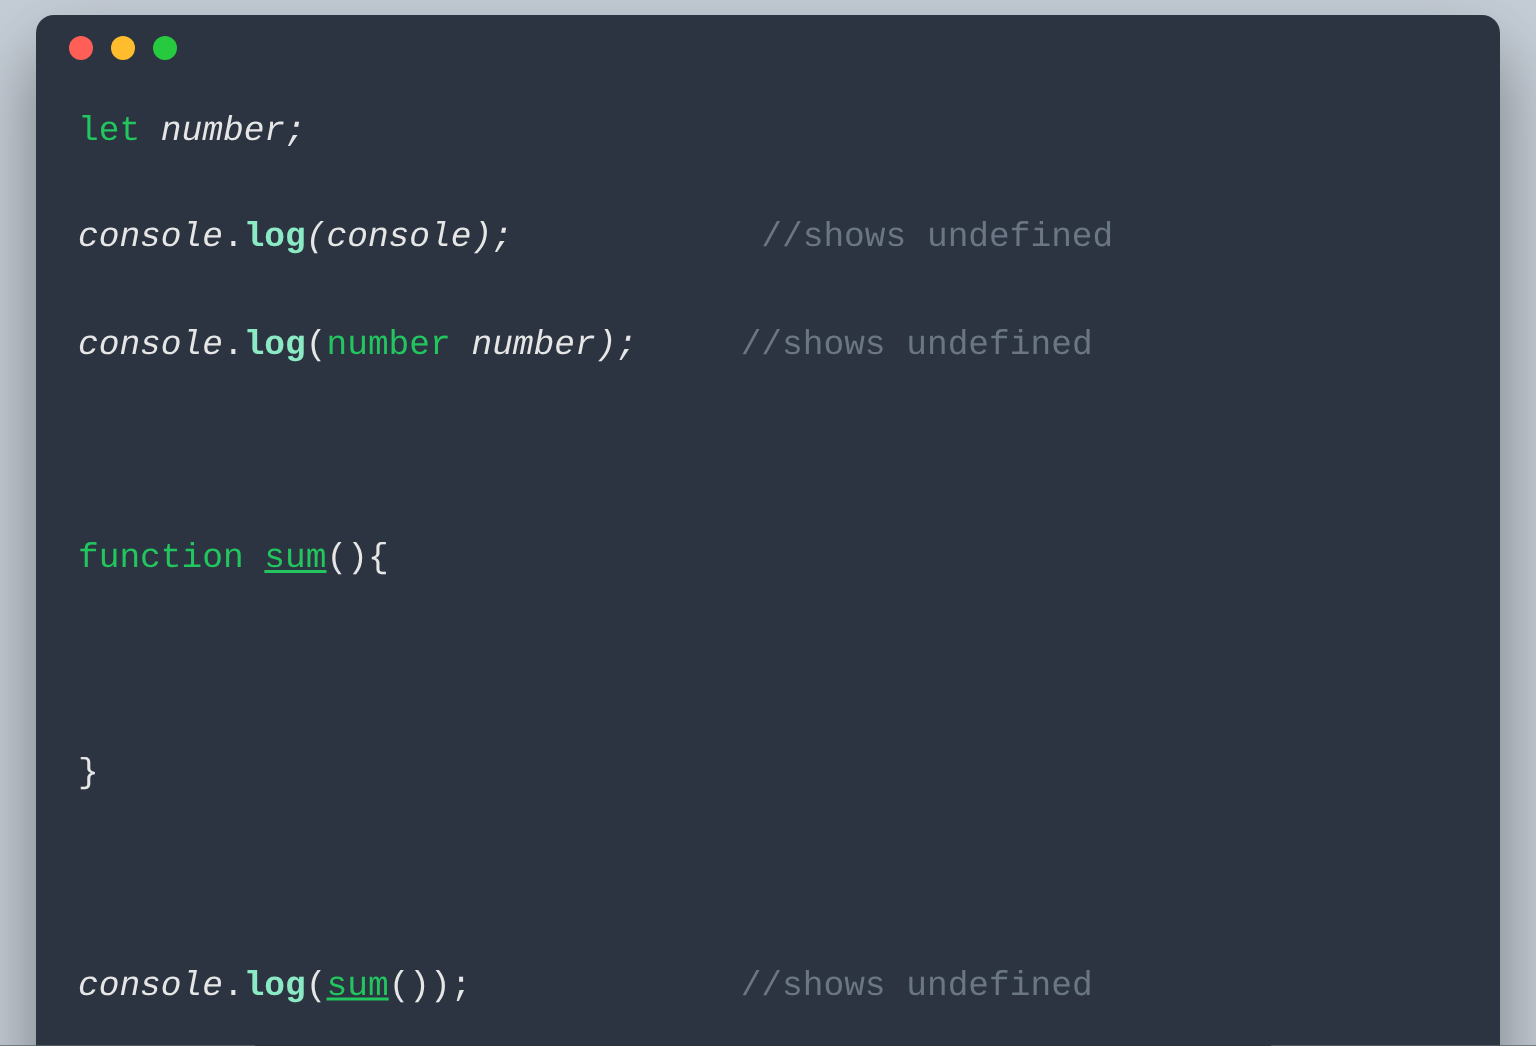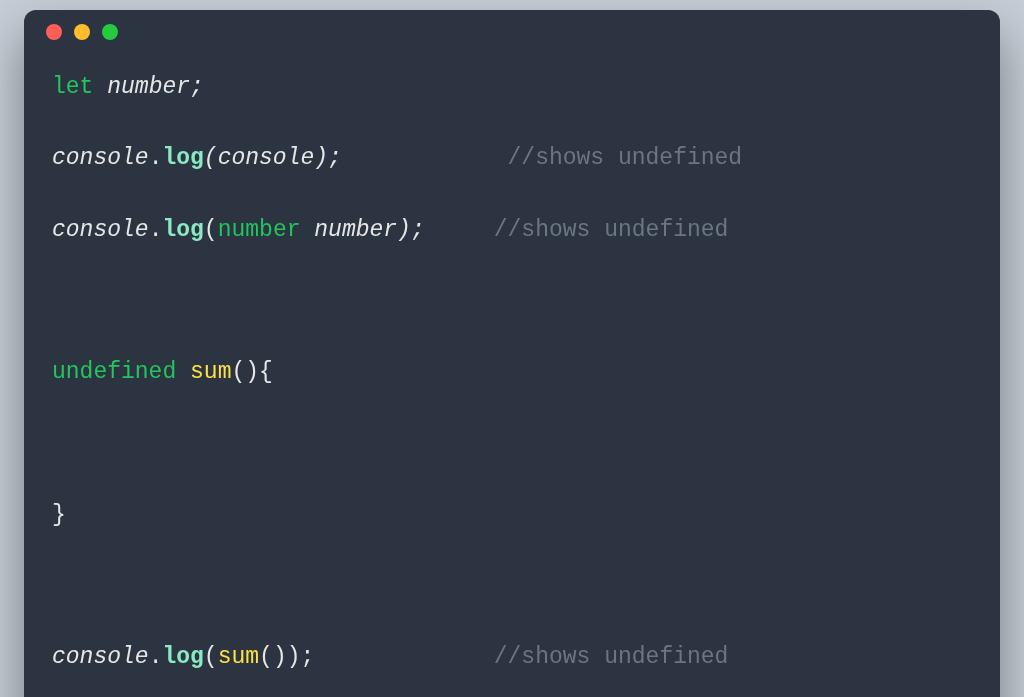--- a/index.html
+++ b/index.html
@@ -42,39 +42,39 @@
     .code {
       padding: 16px 28px 34px 28px;
       font-size: 23px;
       line-height: 1.55;
       color: #e6e6e6;
       white-space: pre;
     }
     .c-keyword { color: #22c55e; }      
     .c-var { color: #e6e6e6; font-style: italic; }          
     .c-func { color: #8be9c4; font-weight: bold; }         
-    .c-funcname { color: #fde047; }
+    .c-funcname { color: #22c55e; text-decoration: underline; }
     .c-punct { color: #e6e6e6; }
     .c-comment { color: #6b7684; margin-top: 44px; }
     .line { display: block; position: relative; }
   </style>
 </head>
 <body>
 
 <div class="window">
   <div class="titlebar">
     <div class="dot dot-red"></div>
     <div class="dot dot-yellow"></div>
     <div class="dot dot-green"></div>
   </div>
   <div class="code" id="code-area"><span class="line"><span class="c-keyword">let </span><span class="c-var">number;</span></span>
 <span class="line"><span class="c-var">console</span><span class="c-punct">.</span><span class="c-func">log</span><span class="c-var">(console);</span><span>            </span><span class="c-comment">//shows undefined</span></span>
 <span class="line"><span class="c-var">console</span><span class="c-punct">.</span><span class="c-func">log</span><span class="c-punct">(</span><span class="c-keyword">number</span><span class="c-var"> number);</span><span>     </span><span class="c-comment">//shows undefined</span></span>
 <span class="line"><span class="c-var"> </span></span>
-<span class="line"><span class="c-keyword">undefined </span><span class="c-funcname">sum</span><span class="c-punct">(){</span></span>
+<span class="line"><span class="c-keyword">function </span><span class="c-funcname">sum</span><span class="c-punct">(){</span></span>
 <span class="line"><span class="c-var"> </span></span>
 <span class="line"><span class="c-punct">}</span></span>
 <span class="line"><span class="c-var"> </span></span>
 <span class="line"><span class="c-var">console</span><span class="c-punct">.</span><span class="c-func">log</span><span class="c-punct">(</span><span class="c-funcname">sum</span><span class="c-punct">());</span><span>             </span><span class="c-comment">//shows undefined</span></span>
 
 
 
 
 
 

